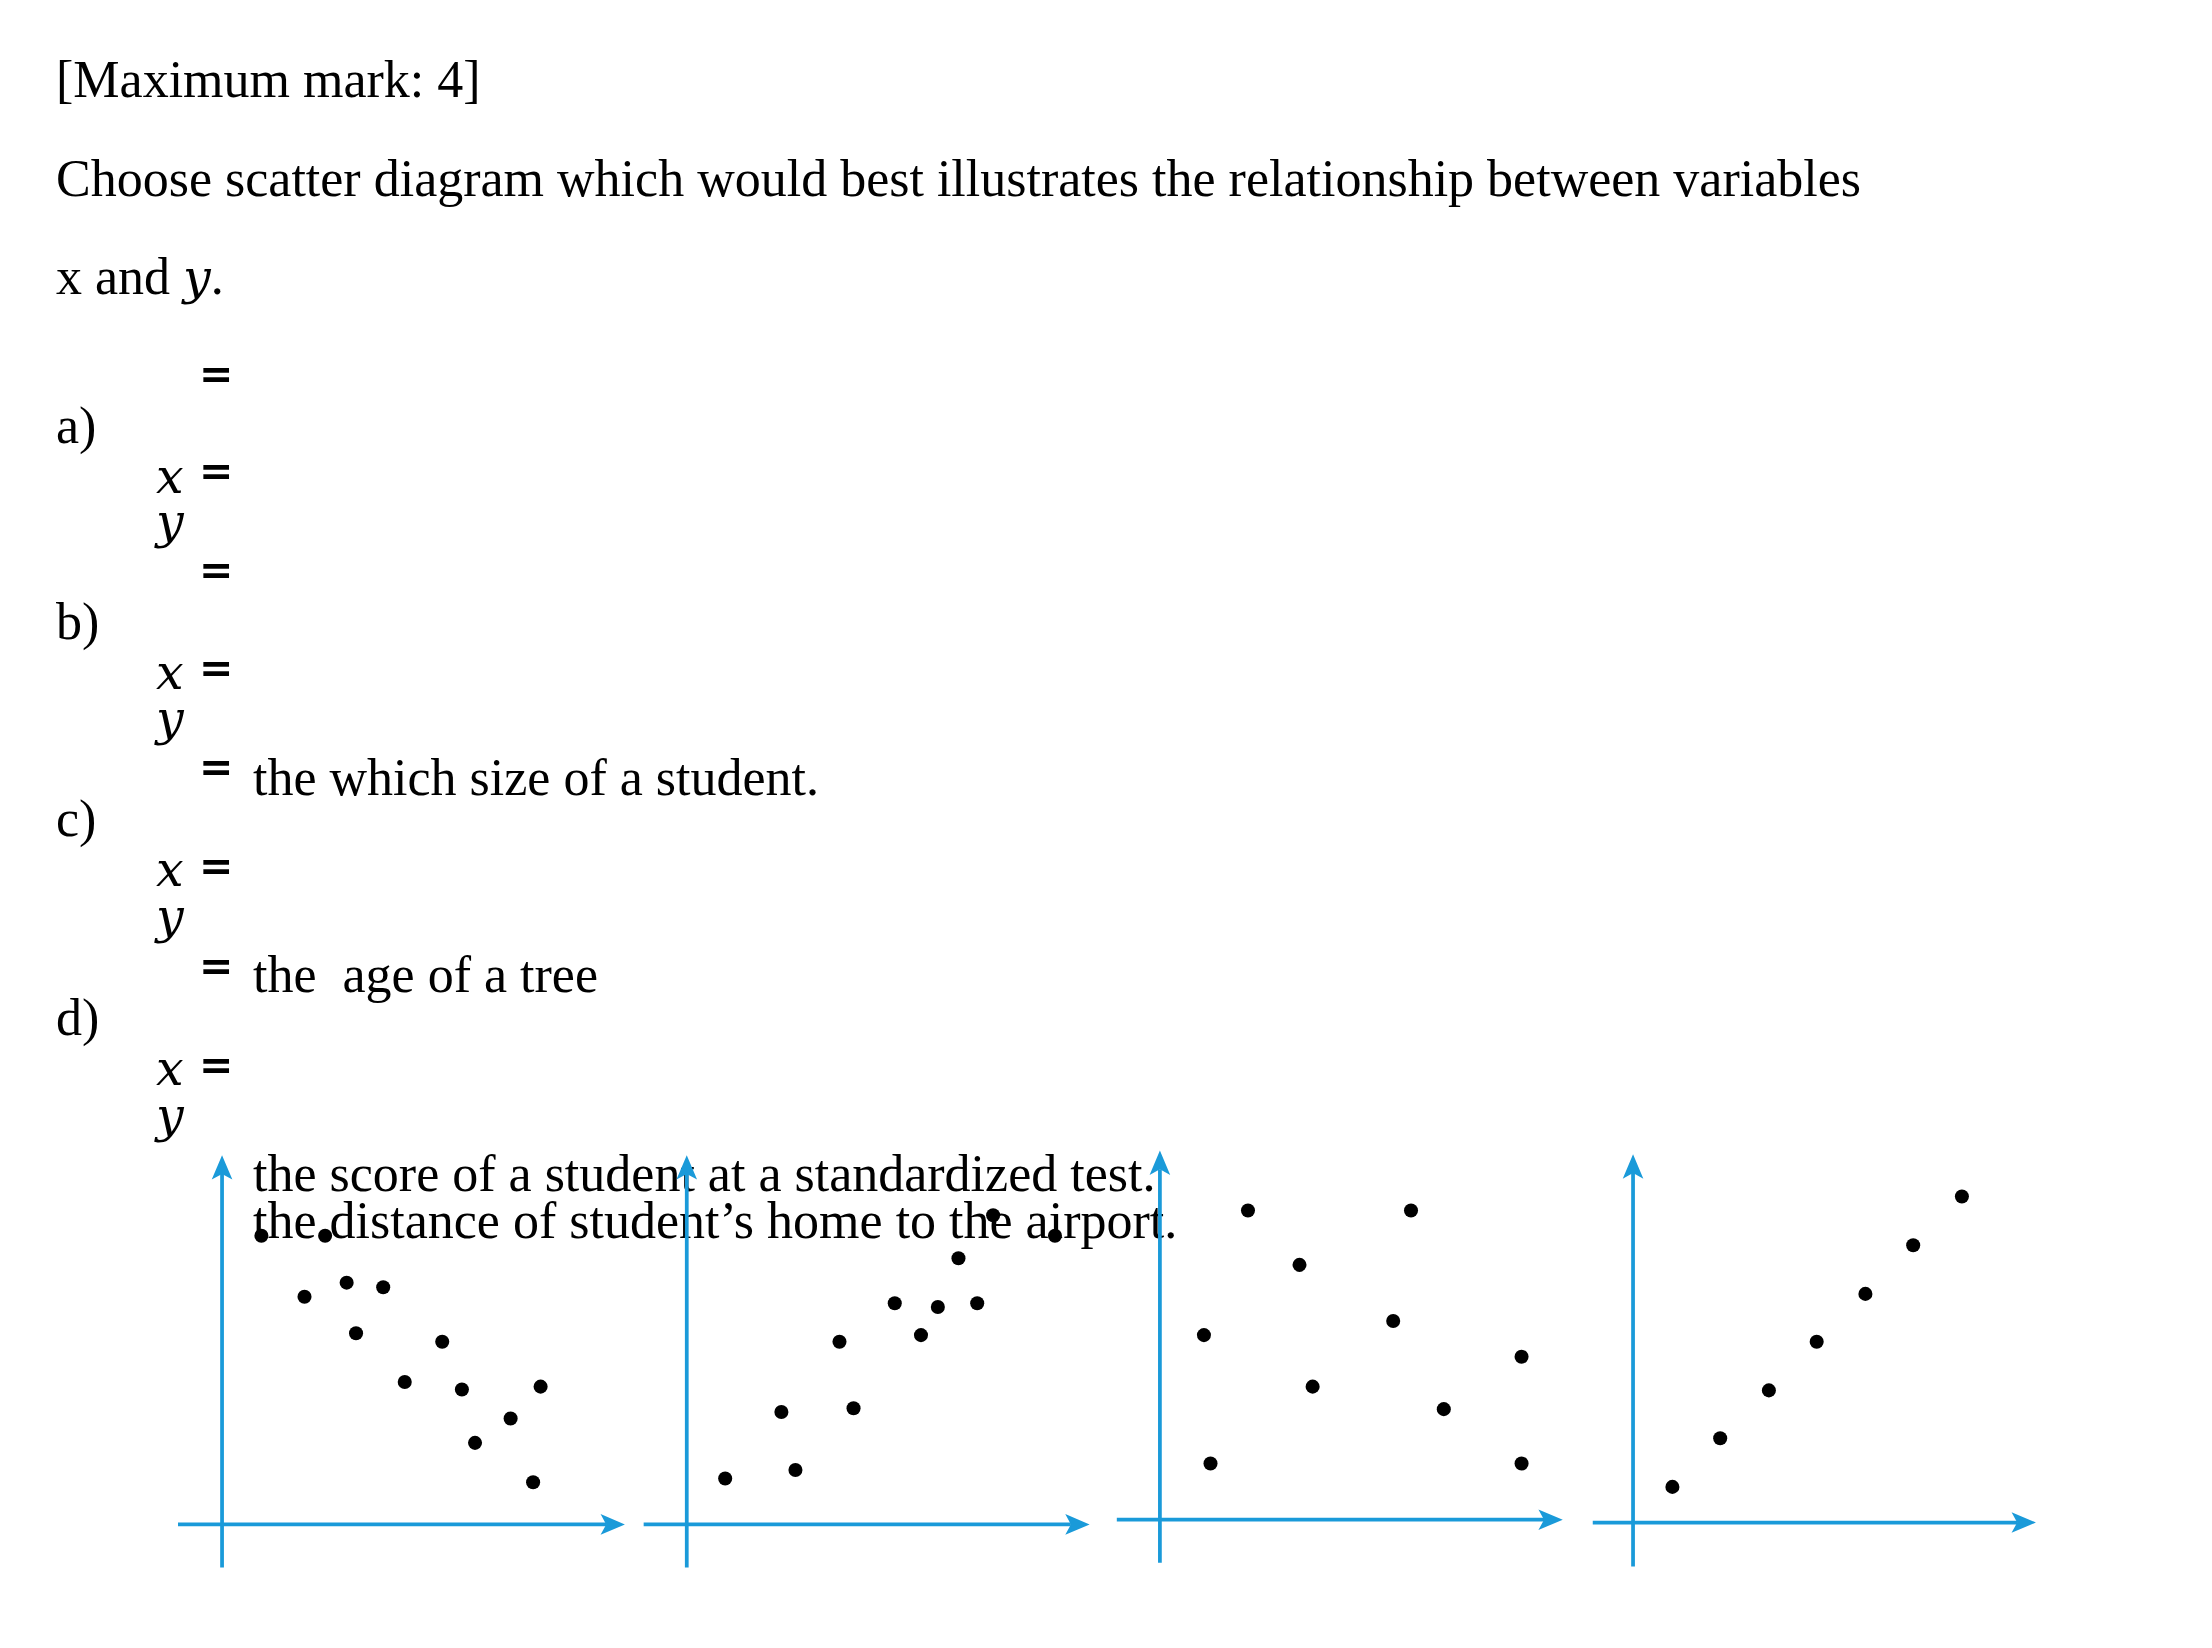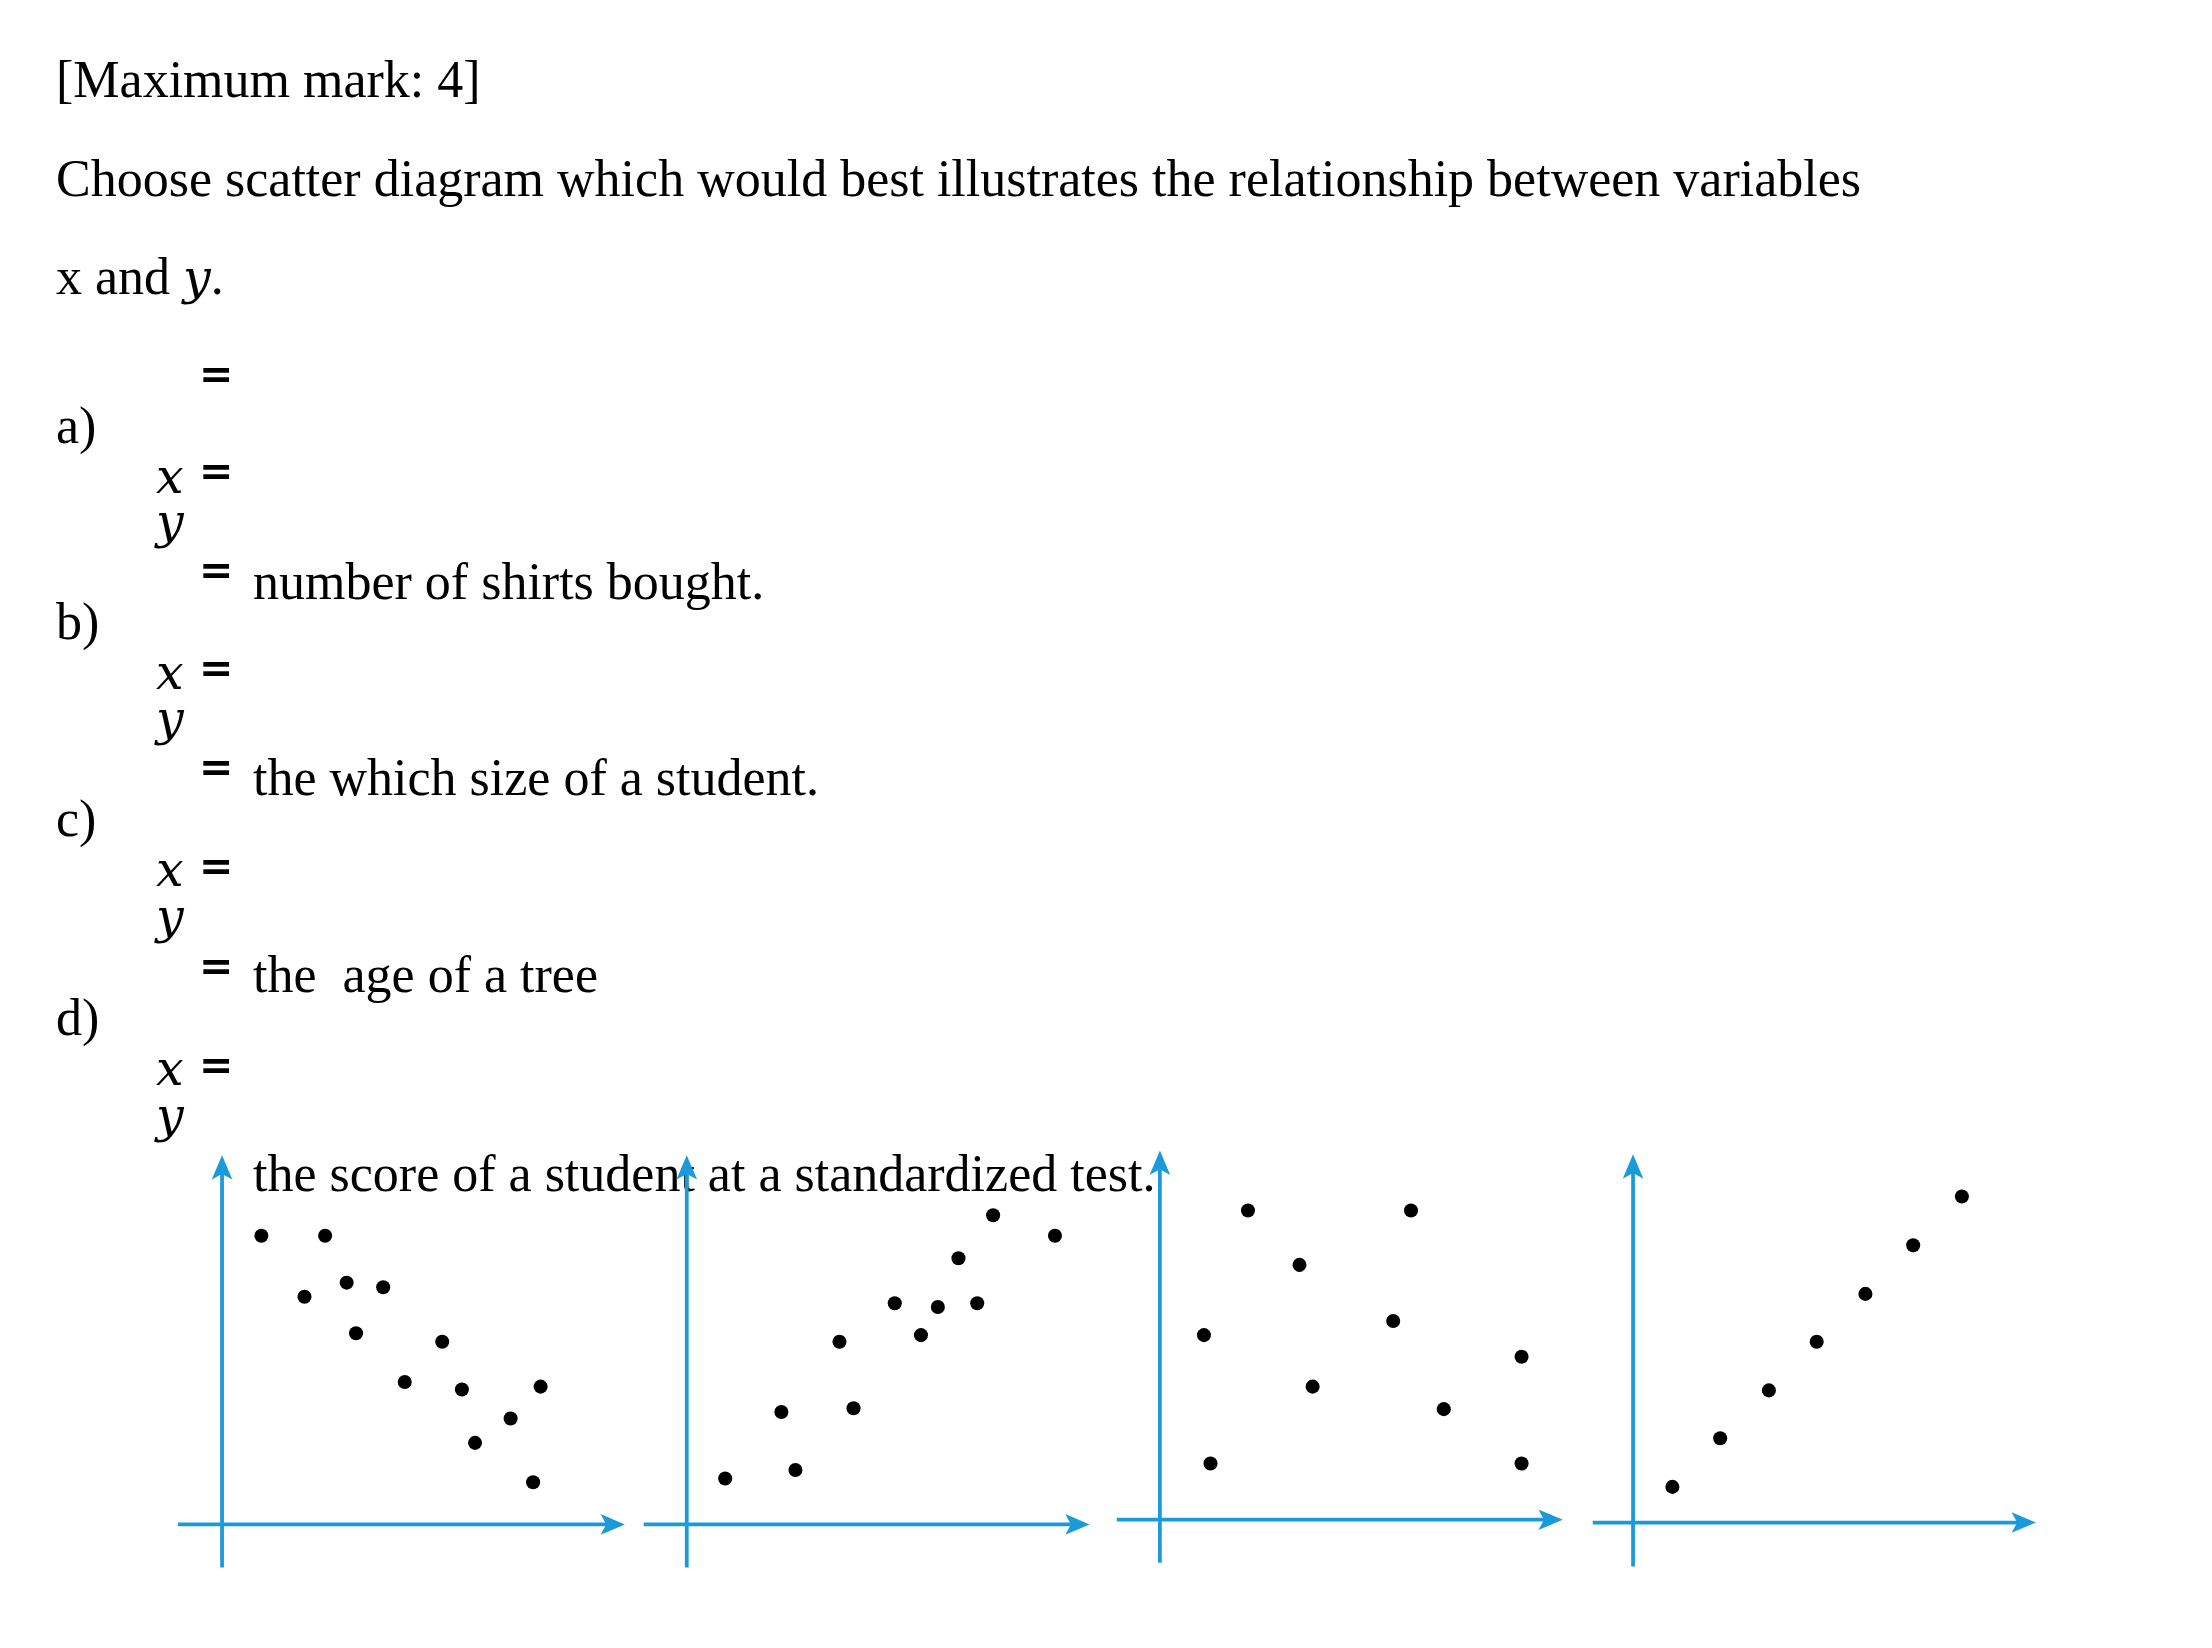--- a/index.html
+++ b/index.html
@@ -19,21 +19,20 @@
 
 <div class="line text-line" style="top:54px;font-family:Liberation Serif, serif;">[Maximum mark: 4]</div>
 
 <div class="line text-line" style="top:153px;font-family:Liberation Serif, serif;">Choose scatter diagram which would best illustrates the relationship between variables</div>
 <div class="line text-line" style="top:251px;"><span>x and </span><span class="italic-var">y</span><span>.</span></div>
 
 <div class="line" style="top:348px; width:2213px; height:56px;">
   <span class="item-label">a)</span>
   <span class="var">x</span>
   <span class="eq" style="top:5.6px;">=</span>
-  <span class="desc">number of shirts bought.</span>
 </div>
 <div class="line" style="top:445px; width:2213px; height:56px;">
   <span class="var">y</span>
   <span class="eq" style="top:5.6px;">=</span>
 </div>
 
 <div class="line" style="top:544px; width:2213px; height:56px;">
   <span class="item-label">b)</span>
   <span class="var">x</span>
   <span class="eq" style="top:5.6px;">=</span>
@@ -57,20 +56,21 @@
 
 <div class="line" style="top:940px; width:2213px; height:56px;">
   <span class="item-label">d)</span>
   <span class="var">x</span>
   <span class="eq" style="top:5.6px;">=</span>
   <span class="desc">the score of a student at a standardized test.</span>
 </div>
 <div class="line" style="top:1039px; width:2213px; height:56px;">
   <span class="var">y</span>
   <span class="eq" style="top:5.6px;">=</span>
+  <span class="desc">the distance of student’s home to the airport.</span>
 </div>
 
 <svg id="plots" width="2213" height="1649" viewBox="0 0 2362 1760">
   <g id="plot-0">
       <line x1="237" y1="1673" x2="237" y2="1253" stroke="#1a9ad9" stroke-width="4"></line>
       <polygon points="237,1233 226,1259 237,1253 248,1259" fill="#1a9ad9"></polygon>
       <line x1="190" y1="1627" x2="647" y2="1627" stroke="#1a9ad9" stroke-width="4"></line>
       <polygon points="667,1627 641,1616 647,1627 641,1638" fill="#1a9ad9"></polygon>
       <circle cx="279" cy="1319" r="7.5" fill="#000000"></circle>
       <circle cx="347" cy="1319" r="7.5" fill="#000000"></circle>

